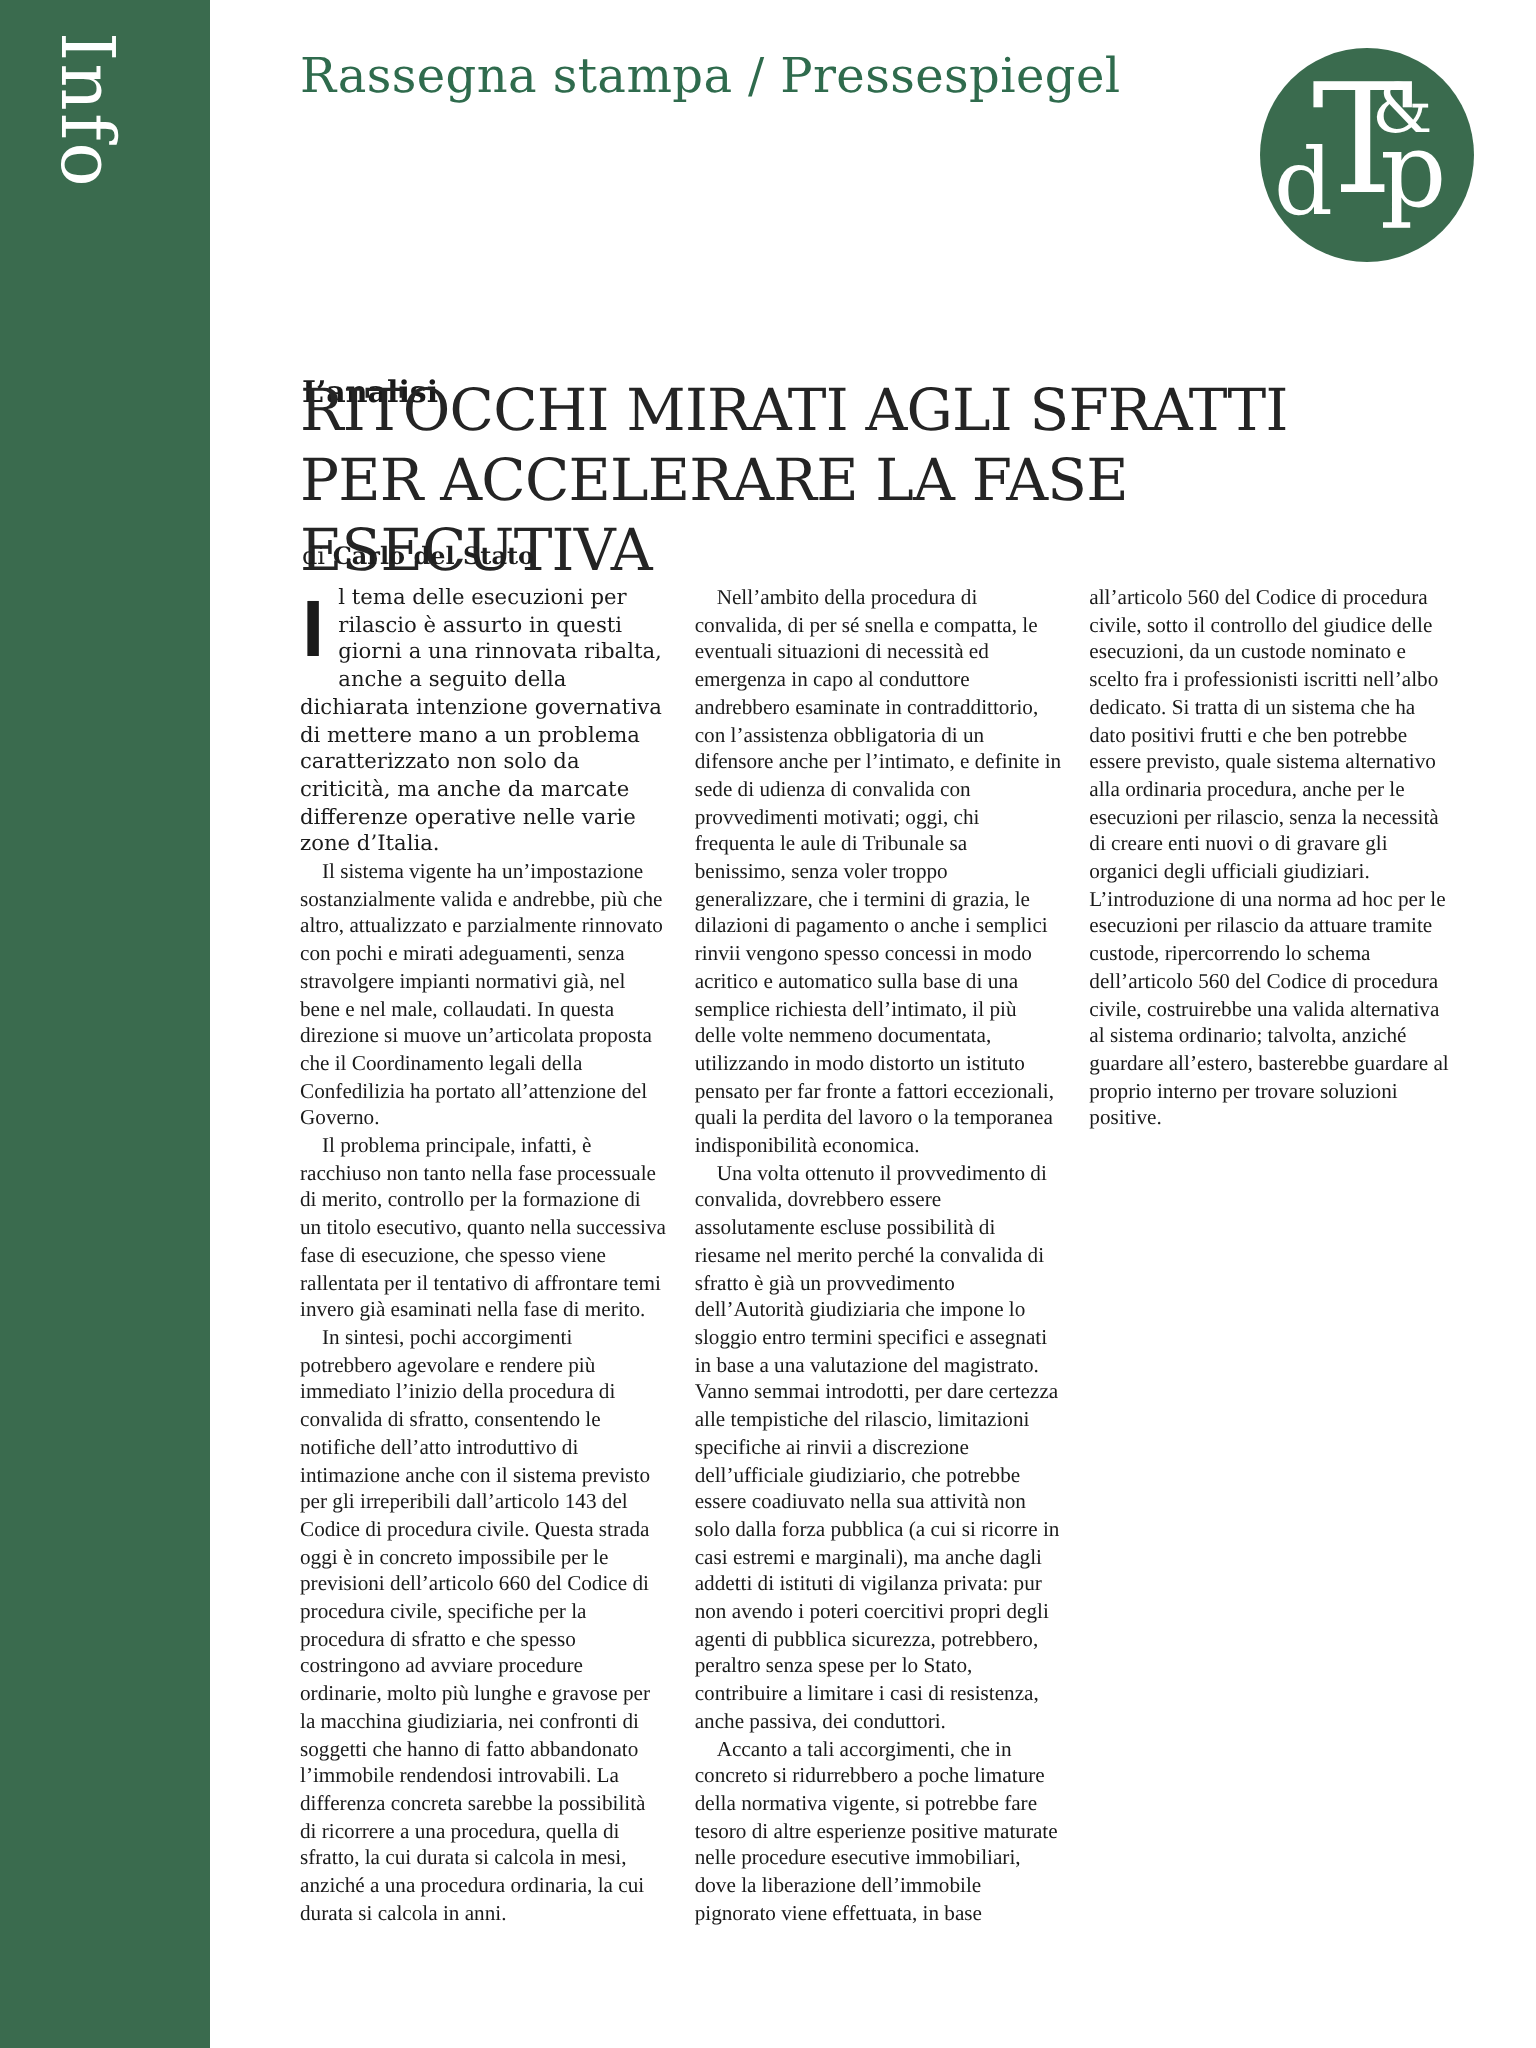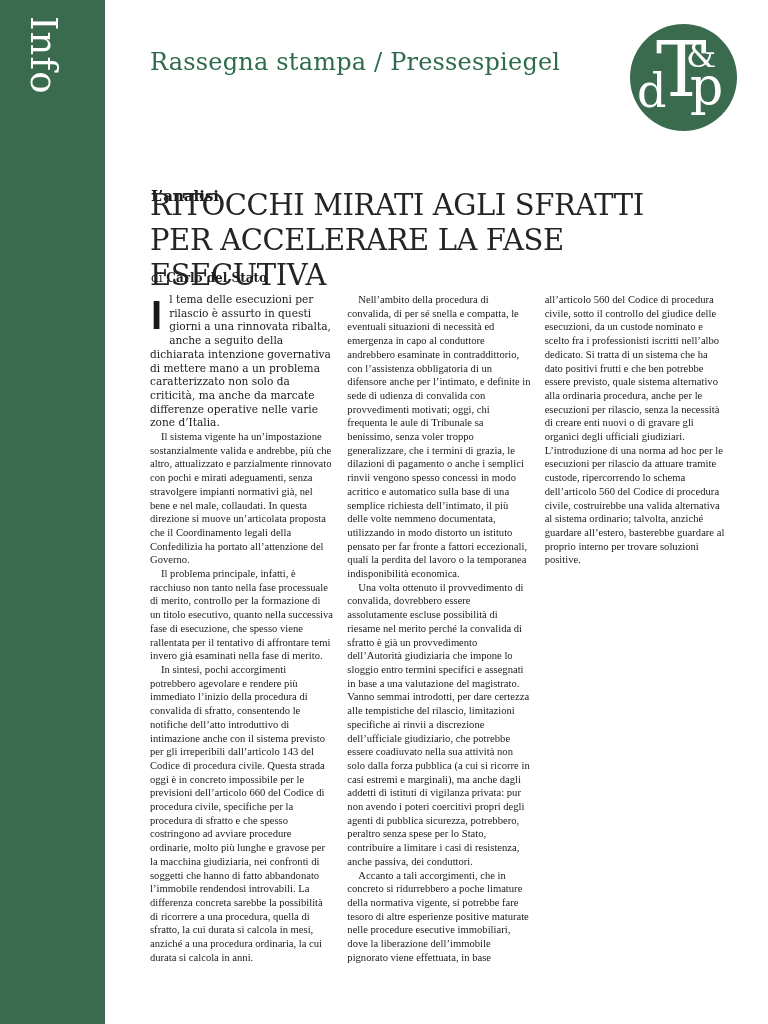--- a/index.html
+++ b/index.html
@@ -14,21 +14,21 @@
   }
   .sidebar-label {
     position:absolute; top:16px; left:22px;
     writing-mode:vertical-rl; text-orientation:mixed;
     color:#ffffff; font-size:37px; letter-spacing:1px;
     font-family:"DejaVu Serif", serif;
   }
   
   .header-title {
     position:absolute; left:150px; top:24px;
-    font-size:24px; color:#2f6b4d; letter-spacing:0.2px;margin-top:24px;
+    font-size:24px; color:#2f6b4d; letter-spacing:0.2px;
   }
   .logo {
     position:absolute; left:630px; top:24px; width:107px; height:107px;
     border-radius:50%; background:#3a6b4e; overflow:hidden;
   }
   .logo span { position:absolute; color:#ffffff; font-family:"DejaVu Serif", serif; line-height:1; }
   .logo .l-t   { left:26px; top:8px;  font-size:76px; }
   .logo .l-d   { left:7px;  top:44px; font-size:46px; }
   .logo .l-amp { left:56px; top:14px; font-size:34px; }
   .logo .l-p   { left:60px; top:36px; font-size:52px; }

